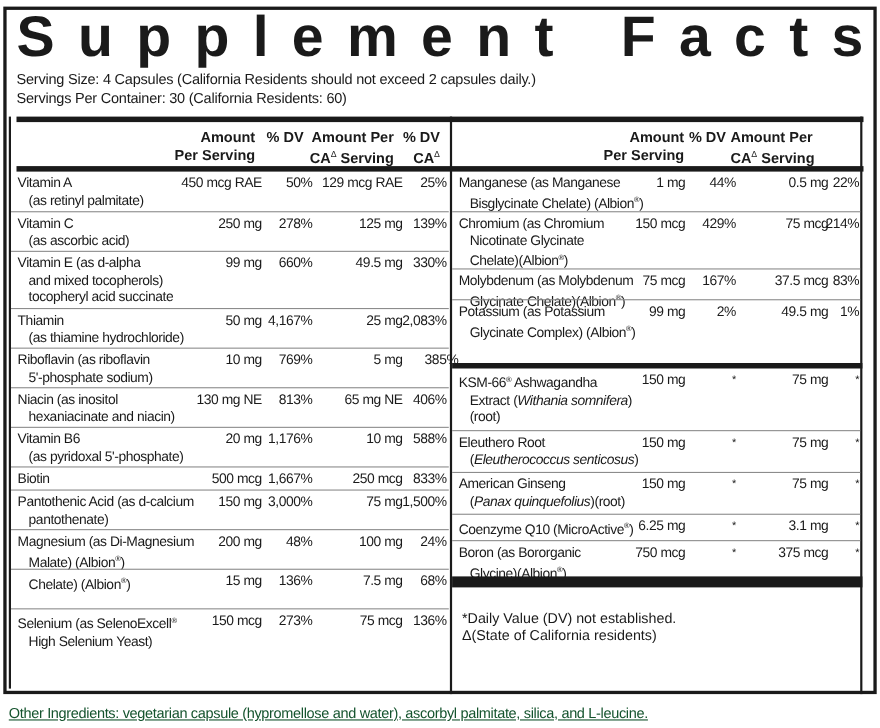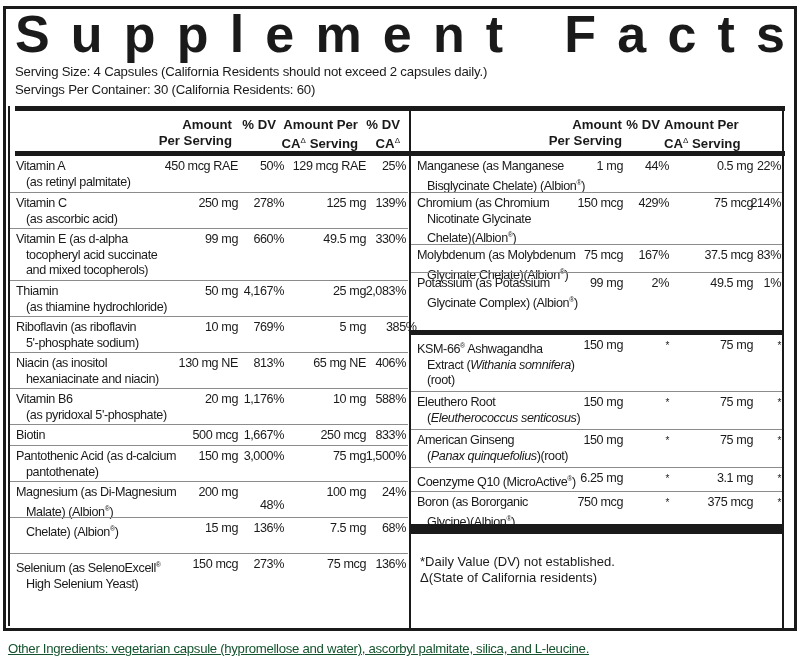--- a/index.html
+++ b/index.html
@@ -122,22 +122,22 @@
         <span class="ln">(as ascorbic acid)</span>
       </div>
       <div class="cell num" style="top: 3px; left: 140px; width: 88px;">250 mg</div>
       <div class="cell num" style="top: 3px; left: 230px; width: 44px;">278%</div>
       <div class="cell num" style="top: 3px; left: 280px; width: 76px;">125 mg</div>
       <div class="cell num" style="top: 3px; left: 348px; width: 48px;">139%</div>
     </div>
     <div class="row" style="top: 72px; width: 398px; height: 52px;">
       <div class="cell name" style="top: 3px; width: 190px;">
         <span class="l1">Vitamin E (as d-alpha</span>
+        <span class="ln">and mixed tocopherols)</span>
         <span class="ln">tocopheryl acid succinate</span>
-        <span class="ln">and mixed tocopherols)</span>
       </div>
       <div class="cell num" style="top: 3px; left: 140px; width: 88px;">99 mg</div>
       <div class="cell num" style="top: 3px; left: 230px; width: 44px;">660%</div>
       <div class="cell num" style="top: 3px; left: 280px; width: 76px;">49.5 mg</div>
       <div class="cell num" style="top: 3px; left: 348px; width: 48px;">330%</div>
     </div>
     <div class="row" style="top: 124px; width: 398px; height: 36px;">
       <div class="cell name" style="top: 3px; width: 190px;">
         <span class="l1">Thiamin</span>
         <span class="ln">(as thiamine hydrochloride)</span>
@@ -195,21 +195,21 @@
       <div class="cell num" style="top: 3px; left: 230px; width: 44px;">3,000%</div>
       <div class="cell num" style="top: 3px; left: 280px; width: 76px;">75 mg</div>
       <div class="cell num" style="top: 3px; left: 348px; width: 48px;">1,500%</div>
     </div>
     <div class="row" style="top: 325px; width: 398px; height: 36px;">
       <div class="cell name" style="top: 3px; width: 190px;">
         <span class="l1">Magnesium (as Di-Magnesium</span>
         <span class="ln">Malate) (Albion<sup class="r">®</sup>)</span>
       </div>
       <div class="cell num" style="top: 3px; left: 140px; width: 88px;">200 mg</div>
-      <div class="cell num" style="top: 3px; left: 230px; width: 44px; margin-top: 13px;">48%</div>
+      <div class="cell num" style="top: 3px; left: 230px; width: 44px;">48%</div>
       <div class="cell num" style="top: 3px; left: 280px; width: 76px;">100 mg</div>
       <div class="cell num" style="top: 3px; left: 348px; width: 48px;">24%</div>
     </div>
     <div class="row" style="top: 361px; width: 398px; height: 36px;">
       <div class="cell name" style="top: 3px; width: 190px;">
         <span class="ln">Chelate) (Albion<sup class="r">®</sup>)</span>
       </div>
       <div class="cell num" style="top: 3px; left: 140px; width: 88px;">15 mg</div>
       <div class="cell num" style="top: 3px; left: 230px; width: 44px;">136%</div>
       <div class="cell num" style="top: 3px; left: 280px; width: 76px;">7.5 mg</div>

